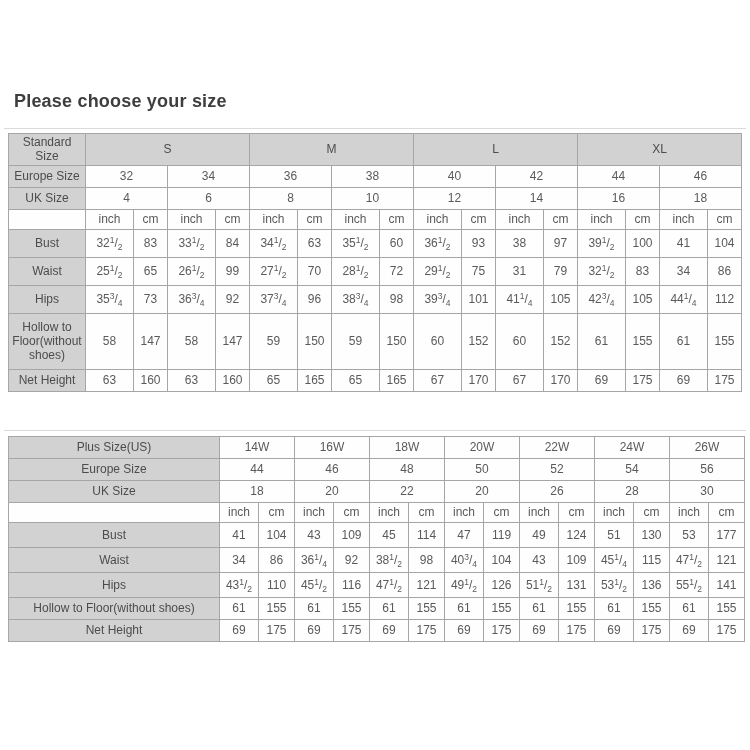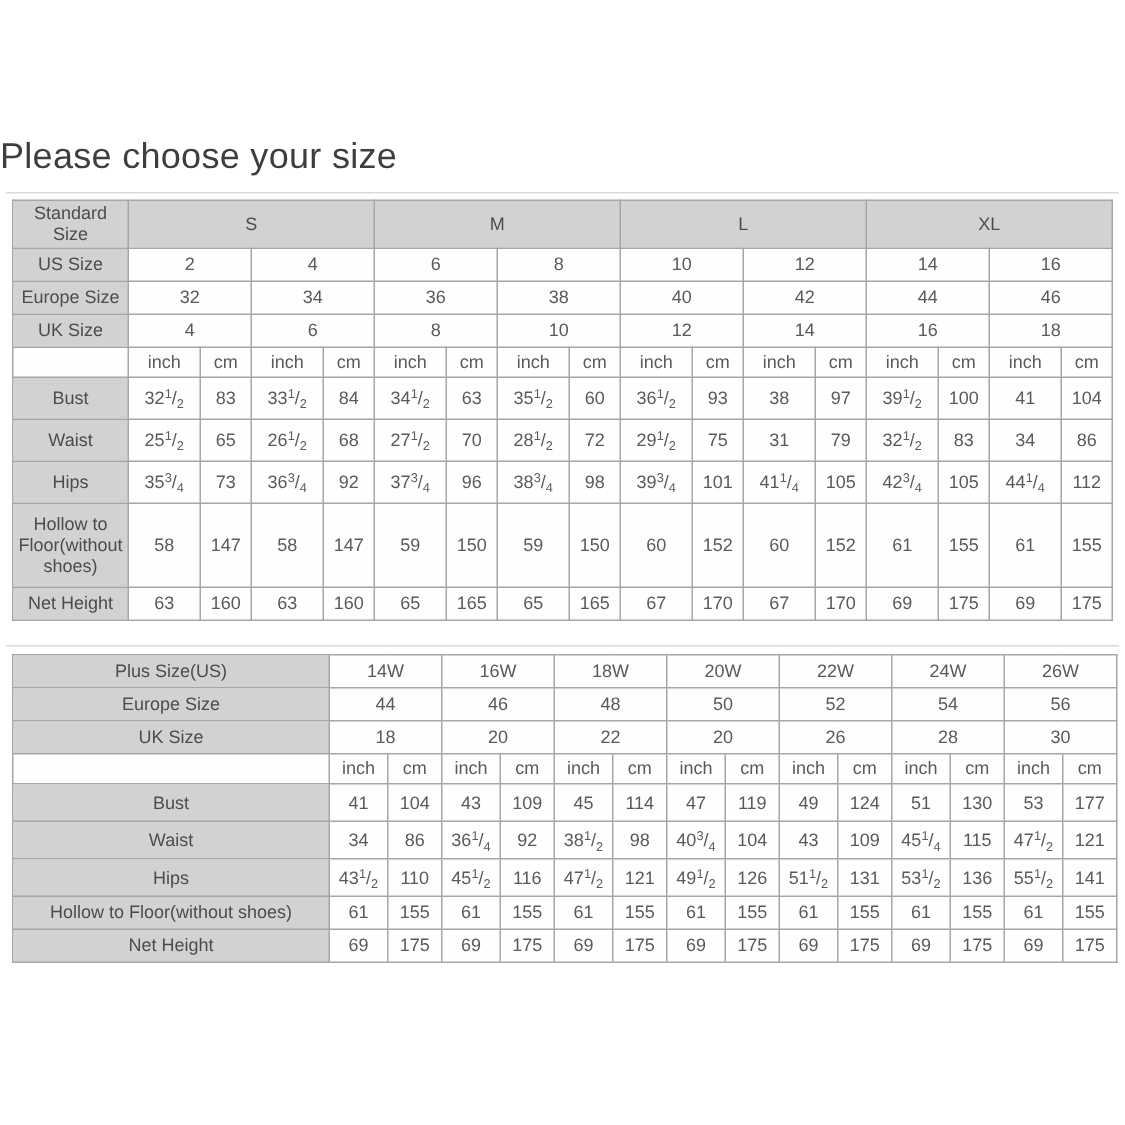--- a/index.html
+++ b/index.html
@@ -3,22 +3,22 @@
 <meta charset="utf-8">
 <style>
   html,body{margin:0;padding:0;}
   body{
     width:750px;height:750px;position:relative;overflow:hidden;
     background:#ffffff;
     font-family:"Liberation Sans", sans-serif;
     -webkit-font-smoothing:antialiased;
   }
   .page-title{
-    position:absolute;left:0;top:91px;margin:0;
-    font-size:24px;font-weight:400;color:#3e3e3e;letter-spacing:.2px;
+    position:absolute;left:14px;top:91px;margin:0;
+    font-size:18px;font-weight:700;color:#3e3e3e;letter-spacing:.2px;
   }
   .rule{position:absolute;left:4px;width:742px;height:1px;background:#dadada;}
   .rule-1{top:128px;}
   .rule-2{top:430px;}
   table.size-table{
     position:absolute;left:8px;
     border-collapse:collapse;table-layout:fixed;
     font-size:12px;color:#5a5a5a;background:#fff;
   }
   #standard-table{top:133px;}
@@ -77,31 +77,20 @@
     </colgroup>
     <tbody>
       <tr class="r-grp">
         <th>Standard Size</th>
         <th colspan="4">S</th>
         <th colspan="4">M</th>
         <th colspan="4">L</th>
         <th colspan="4">XL</th>
       </tr>
       <tr class="r-meta">
-        <th>US Size</th>
-        <td colspan="2">2</td>
-        <td colspan="2">4</td>
-        <td colspan="2">6</td>
-        <td colspan="2">8</td>
-        <td colspan="2">10</td>
-        <td colspan="2">12</td>
-        <td colspan="2">14</td>
-        <td colspan="2">16</td>
-      </tr>
-      <tr class="r-meta">
         <th>Europe Size</th>
         <td colspan="2">32</td>
         <td colspan="2">34</td>
         <td colspan="2">36</td>
         <td colspan="2">38</td>
         <td colspan="2">40</td>
         <td colspan="2">42</td>
         <td colspan="2">44</td>
         <td colspan="2">46</td>
       </tr>
@@ -152,21 +141,21 @@
         <td>39<sup>1</sup>/<sub>2</sub></td>
         <td>100</td>
         <td>41</td>
         <td>104</td>
       </tr>
       <tr class="r-meas">
         <th>Waist</th>
         <td>25<sup>1</sup>/<sub>2</sub></td>
         <td>65</td>
         <td>26<sup>1</sup>/<sub>2</sub></td>
-        <td>68</td>
+        <td>99</td>
         <td>27<sup>1</sup>/<sub>2</sub></td>
         <td>70</td>
         <td>28<sup>1</sup>/<sub>2</sub></td>
         <td>72</td>
         <td>29<sup>1</sup>/<sub>2</sub></td>
         <td>75</td>
         <td>31</td>
         <td>79</td>
         <td>32<sup>1</sup>/<sub>2</sub></td>
         <td>83</td>

